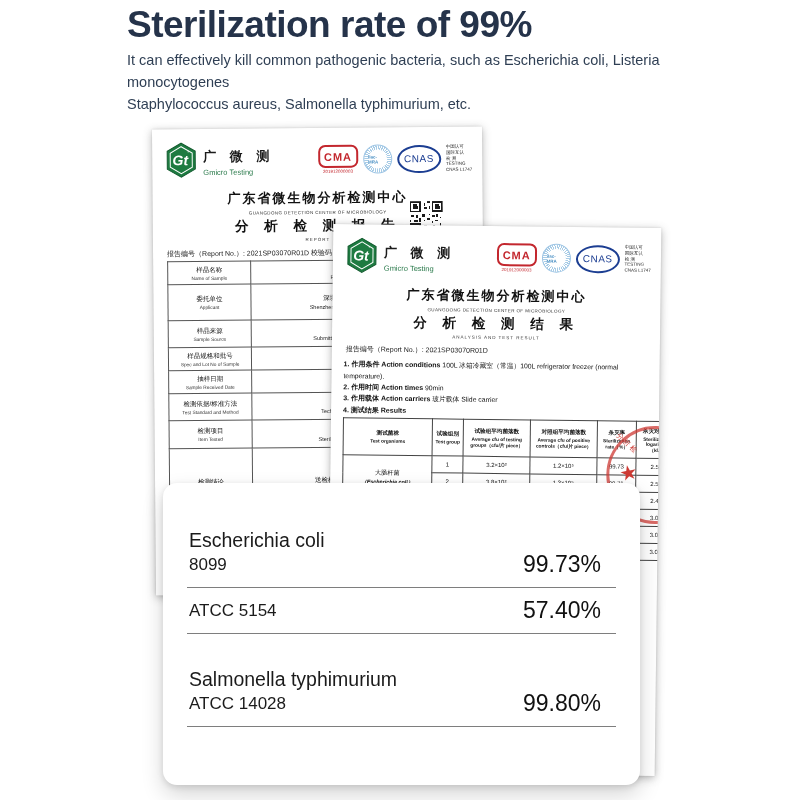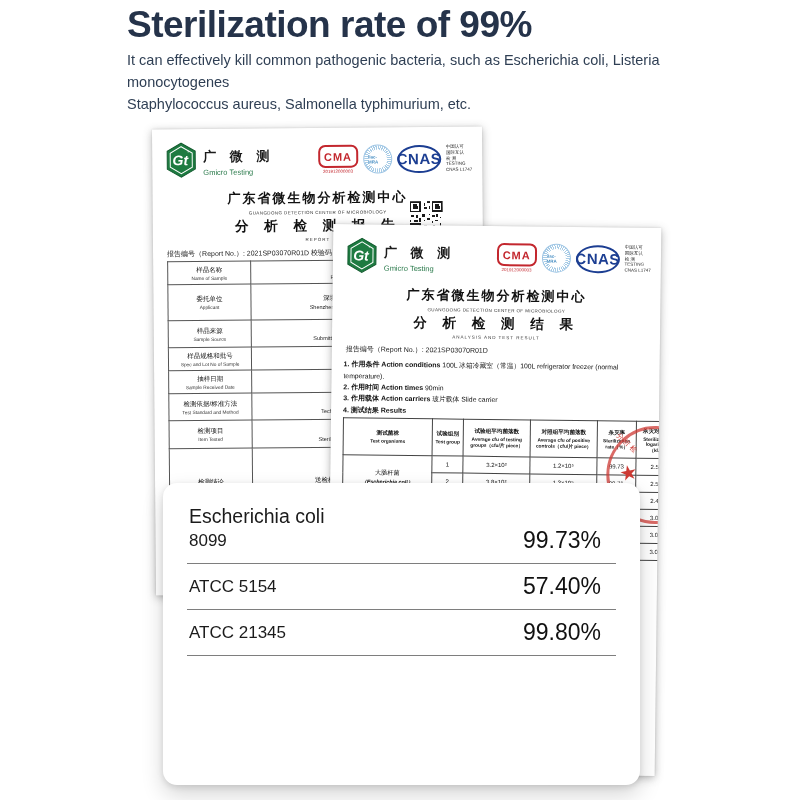--- a/index.html
+++ b/index.html
@@ -24,21 +24,21 @@
   .marks{display:flex;align-items:center;gap:5px;margin-top:4px;}
   .cma{text-align:center;}
   .cma .box{width:36px;height:19px;border:2px solid #c3272e;border-radius:7px;display:flex;align-items:center;justify-content:center;
     color:#c3272e;font-weight:bold;font-size:11px;letter-spacing:1px;}
   .cma .no{font-size:4.5px;color:#c3272e;margin-top:1px;}
   .ilac{width:27px;height:27px;border-radius:50%;border:1px solid #9cc4e4;position:relative;
     background:repeating-conic-gradient(#a8cce6 0deg 5deg,#ffffff 5deg 10deg);}
   .ilac .in{position:absolute;left:4px;top:4px;width:19px;height:19px;border-radius:50%;background:#fff;
     display:flex;align-items:center;justify-content:center;font-size:4.5px;font-weight:bold;color:#4a90c4;}
   .cnas{width:40px;height:24px;border:2px solid #1c3e92;border-radius:50%;display:flex;align-items:center;justify-content:center;}
-  .cnas span{font-size:15px;font-weight:bold;color:#1c3e92;letter-spacing:.5px;}
+  .cnas span{font-size:10px;font-weight:normal;color:#1c3e92;letter-spacing:.5px;}
   .accred{font-size:4.5px;line-height:1.25;color:#222;}
 
   .ctitle{text-align:center;margin-top:8px;}
   .ctitle .big{font-size:13px;font-weight:bold;color:#111;letter-spacing:2px;}
   .ctitle .caps{font-size:4.5px;color:#333;margin-top:3px;letter-spacing:.4px;}
   .ctitle .doc{font-size:13.5px;font-weight:bold;color:#111;letter-spacing:6px;margin-top:2px;}
   .ctitle .docsub{font-size:4.5px;color:#333;margin-top:2px;letter-spacing:1px;}
 
   .qr{position:absolute;right:40px;top:74px;}
 
@@ -76,21 +76,21 @@
   .stamp{position:absolute;right:-46px;top:198px;width:92px;height:92px;border:3px solid rgba(205,58,52,.75);
     border-radius:50%;}
   .stamp .star{position:absolute;left:10px;top:32px;font-size:20px;color:#cd3a34;transform:rotate(-12deg);}
   .stamp .tx1{position:absolute;left:4px;top:10px;font-size:7px;color:#cd3a34;transform:rotate(42deg);letter-spacing:2px;}
   .stamp .tx2{position:absolute;left:2px;top:66px;font-size:7px;color:#cd3a34;transform:rotate(-38deg);letter-spacing:2px;}
 
   
   .card{position:absolute;left:163px;top:483px;width:477px;height:302px;background:#fff;border-radius:14px;z-index:5;
     box-shadow:0 10px 22px rgba(0,0,0,.16),0 2px 6px rgba(0,0,0,.12);padding:12px 24px 0 24px;box-sizing:border-box;}
   .entry{position:relative;border-bottom:1px solid #7e7e7e;padding:10px 2px 12px 2px;}
-  .entry .nm{font-size:19.5px;color:#1b1b1b;}
+  .entry .nm{font-size:19.5px;color:#1b1b1b;margin-top:24px;}
   .entry .cd{font-size:17px;color:#1b1b1b;margin-top:3px;}
   .entry .pct{position:absolute;right:15px;bottom:9px;font-size:23px;color:#111;}
   .entry.tall{padding-bottom:32px;}
 </style>
 </head>
 <body>
 
 <div class="stage">
 
   <div class="hdr">
@@ -405,18 +405,19 @@
     <div class="entry">
       <div class="nm">Escherichia coli</div>
       <div class="cd">8099</div>
       <div class="pct">99.73%</div>
     </div>
     <div class="entry">
       <div class="cd">ATCC 5154</div>
       <div class="pct">57.40%</div>
     </div>
     <div class="entry">
-      <div class="cd">ATCC 21345</div>
+      <div class="nm">Salmonella typhimurium</div>
+      <div class="cd">ATCC 14028</div>
       <div class="pct">99.80%</div>
     </div>
   </div>
 
 </div>
 
 </body></html>

